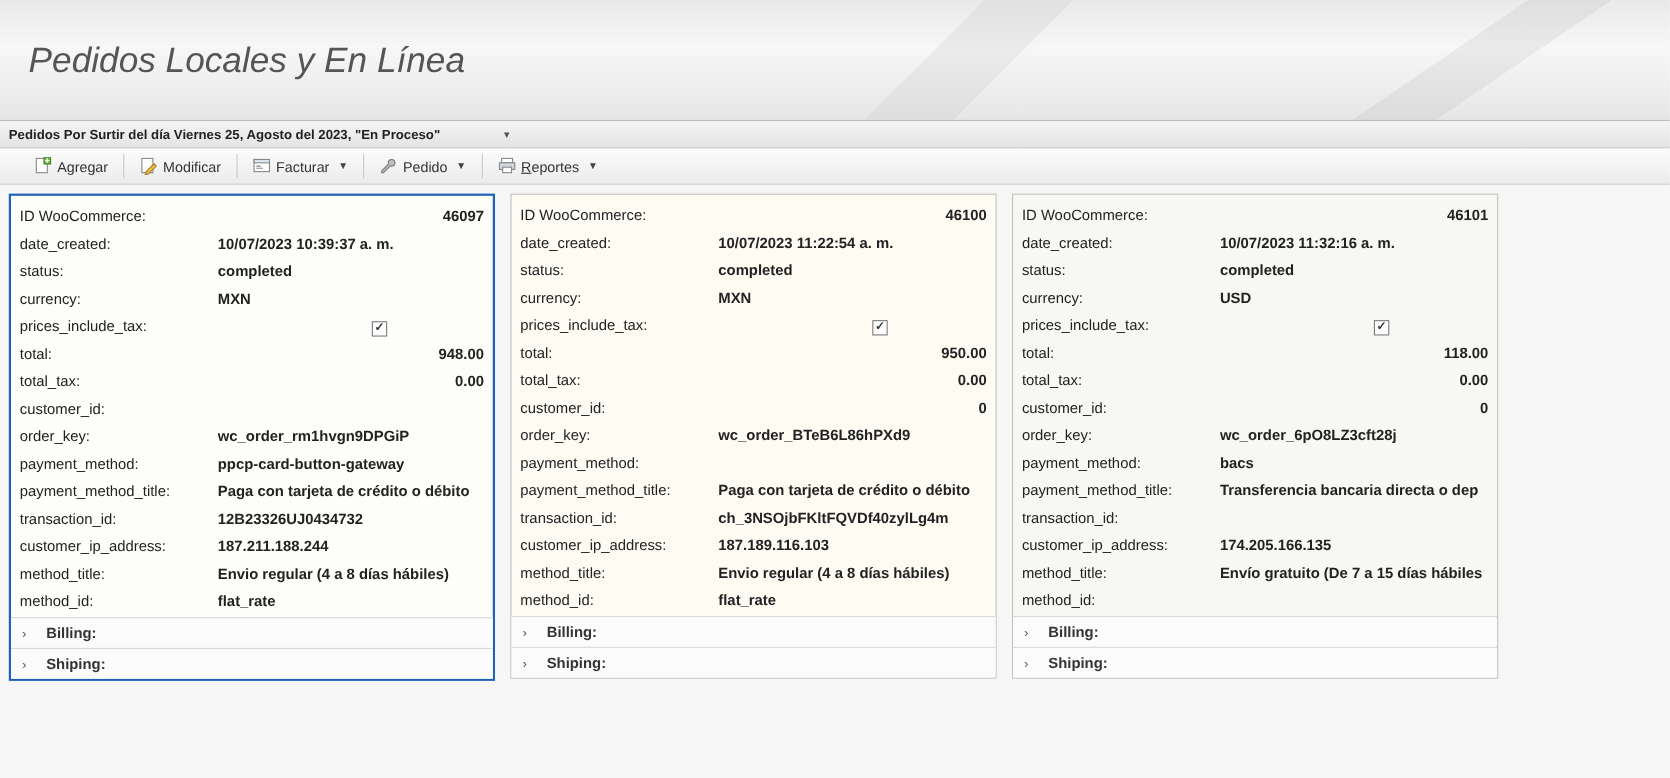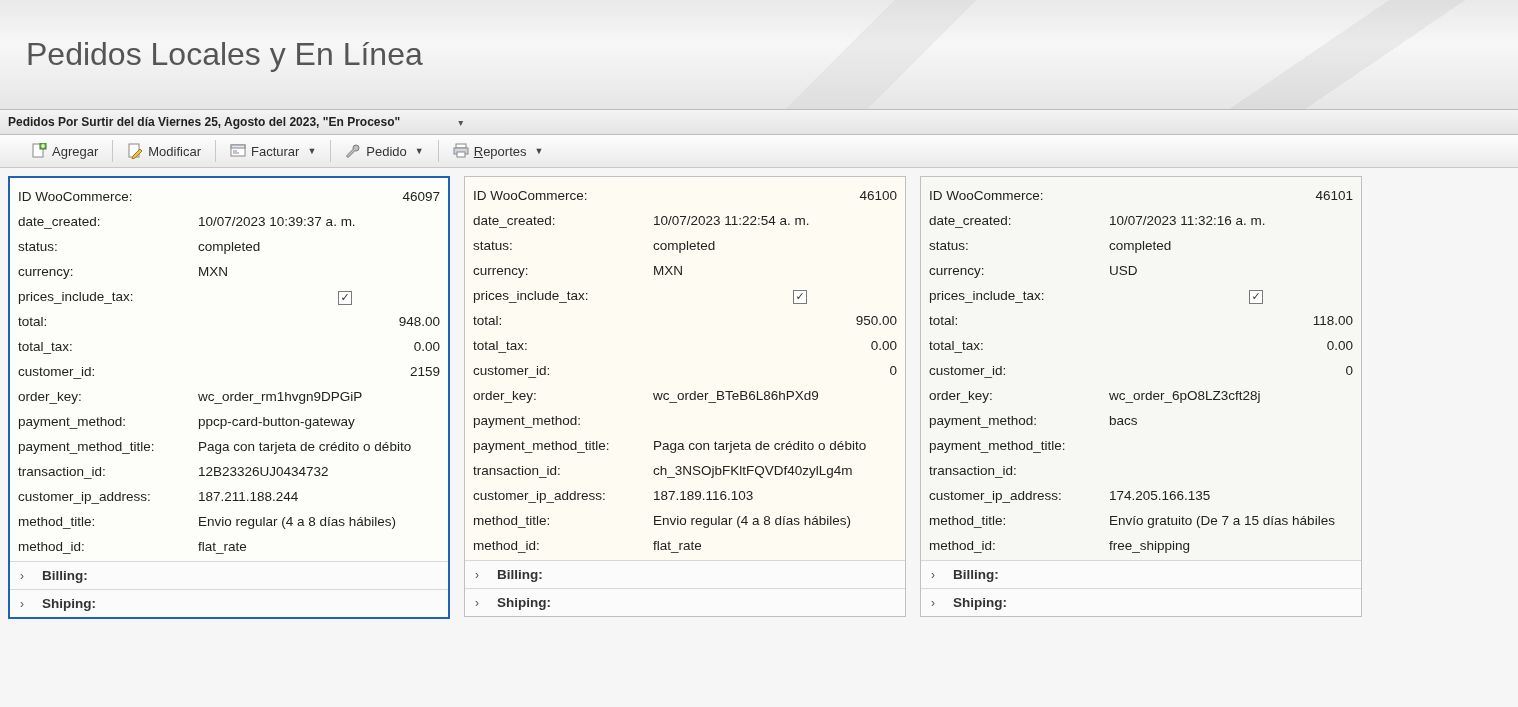--- a/index.html
+++ b/index.html
@@ -28,20 +28,21 @@
   .header-banner::after {
     content: "";
     position: absolute;
     right: -80px; top: -50px;
     width: 500px; height: 260px;
     background: linear-gradient(135deg, rgba(255,255,255,0.0) 0%, rgba(255,255,255,0.0) 40%, rgba(160,160,160,0.15) 40%, rgba(160,160,160,0.15) 50%, rgba(255,255,255,0.0) 50%);
     transform: skewX(-25deg);
   }
   .page-title {
     font-size: 32px;
+    font-style: italic;
     color: #555;
     font-weight: 400;
   }
   .subheader-bar {
     background: linear-gradient(to bottom, #f4f4f4, #e4e4e4);
     border-bottom: 1px solid #bcbcbc;
     padding: 5px 8px;
     display: flex;
     align-items: center;
     gap: 8px;
@@ -115,20 +116,21 @@
     width: 180px;
     flex: 0 0 180px;
     color: #222;
     white-space: nowrap;
   }
   .field-value {
     flex: 1 1 auto;
     white-space: nowrap;
     overflow: hidden;
     text-overflow: ellipsis;
+    font-weight: bold;
   }
   .field-value.right { text-align: right; }
   .chk {
     width: 14px; height: 14px;
     border: 1px solid #7a7a7a;
     background: #fff;
     display: inline-flex;
     align-items: center;
     justify-content: center;
     font-size: 11px;
@@ -254,21 +256,20 @@
       <div class="field-row">
     <span class="field-label">total:</span>
     <span class="field-value right">948.00</span>
   </div>
       <div class="field-row">
     <span class="field-label">total_tax:</span>
     <span class="field-value right">0.00</span>
   </div>
       <div class="field-row">
     <span class="field-label">customer_id:</span>
-    <span class="field-value right">2159</span>
   </div>
       <div class="field-row">
     <span class="field-label">order_key:</span>
     <span class="field-value ">wc_order_rm1hvgn9DPGiP</span>
   </div>
       <div class="field-row">
     <span class="field-label">payment_method:</span>
     <span class="field-value ">ppcp-card-button-gateway</span>
   </div>
       <div class="field-row">
@@ -413,36 +414,36 @@
       <div class="field-row">
     <span class="field-label">order_key:</span>
     <span class="field-value ">wc_order_6pO8LZ3cft28j</span>
   </div>
       <div class="field-row">
     <span class="field-label">payment_method:</span>
     <span class="field-value ">bacs</span>
   </div>
       <div class="field-row">
     <span class="field-label">payment_method_title:</span>
+    <span class="field-value ">Transferencia bancaria directa o dep</span>
   </div>
       <div class="field-row">
     <span class="field-label">transaction_id:</span>
     <span class="field-value "></span>
   </div>
       <div class="field-row">
     <span class="field-label">customer_ip_address:</span>
     <span class="field-value ">174.205.166.135</span>
   </div>
       <div class="field-row">
     <span class="field-label">method_title:</span>
     <span class="field-value ">Envío gratuito (De 7 a 15 días hábiles</span>
   </div>
       <div class="field-row">
     <span class="field-label">method_id:</span>
-    <span class="field-value ">free_shipping</span>
   </div>
     </div>
     <div class="expander-row">
       <span class="expander-caret">›</span>
       <span class="expander-label">Billing:</span>
     </div>
     <div class="expander-row">
       <span class="expander-caret">›</span>
       <span class="expander-label">Shiping:</span>
     </div>

